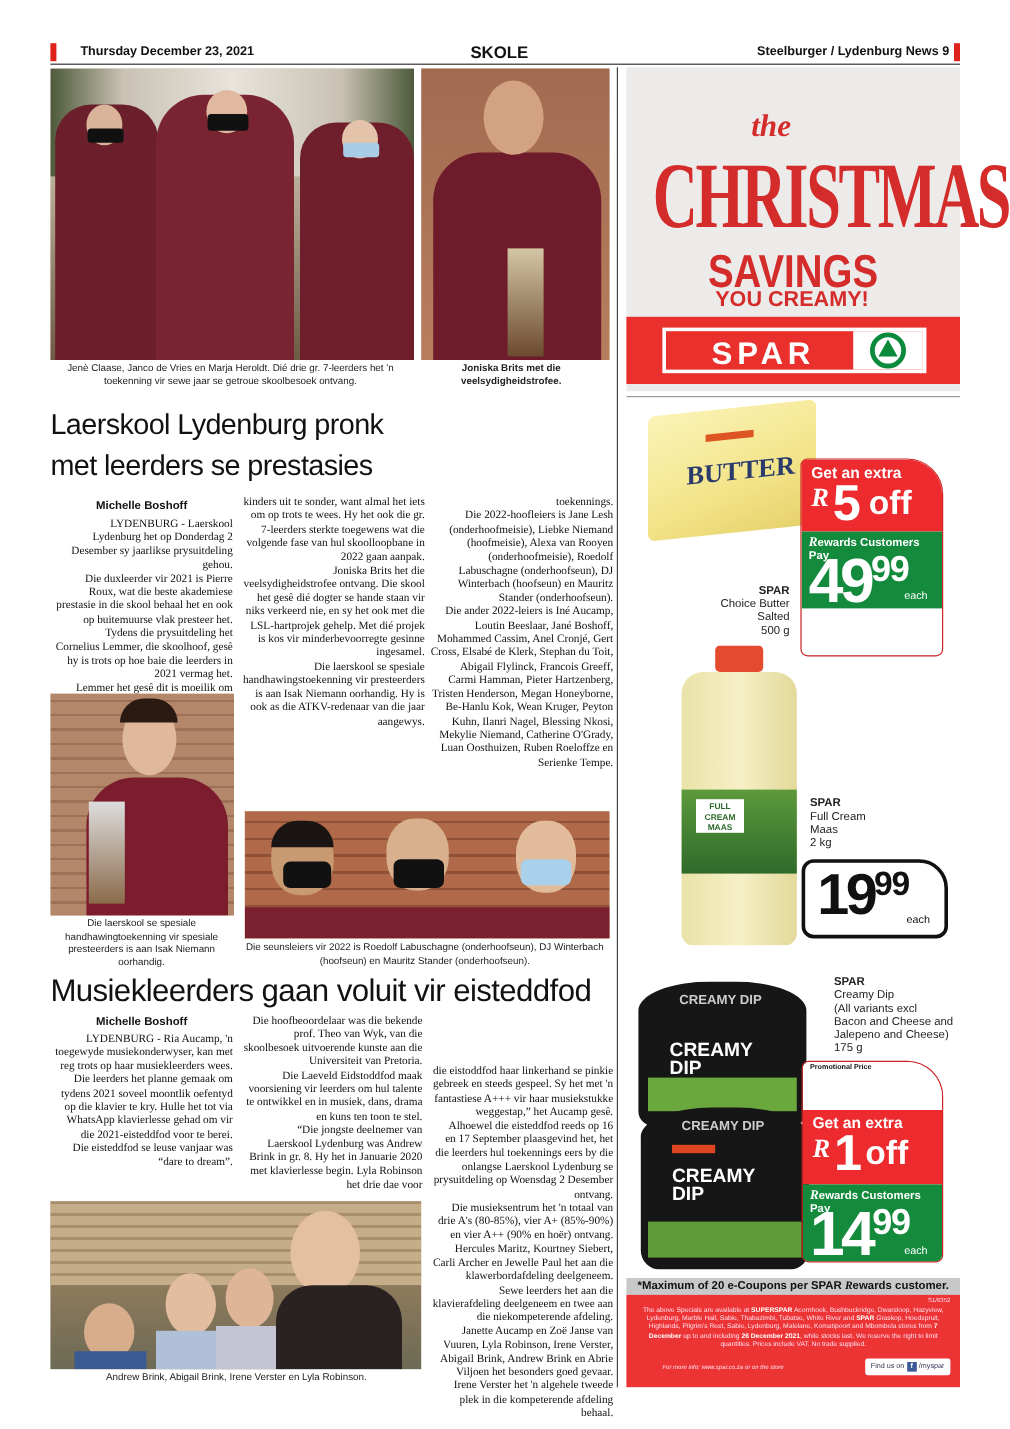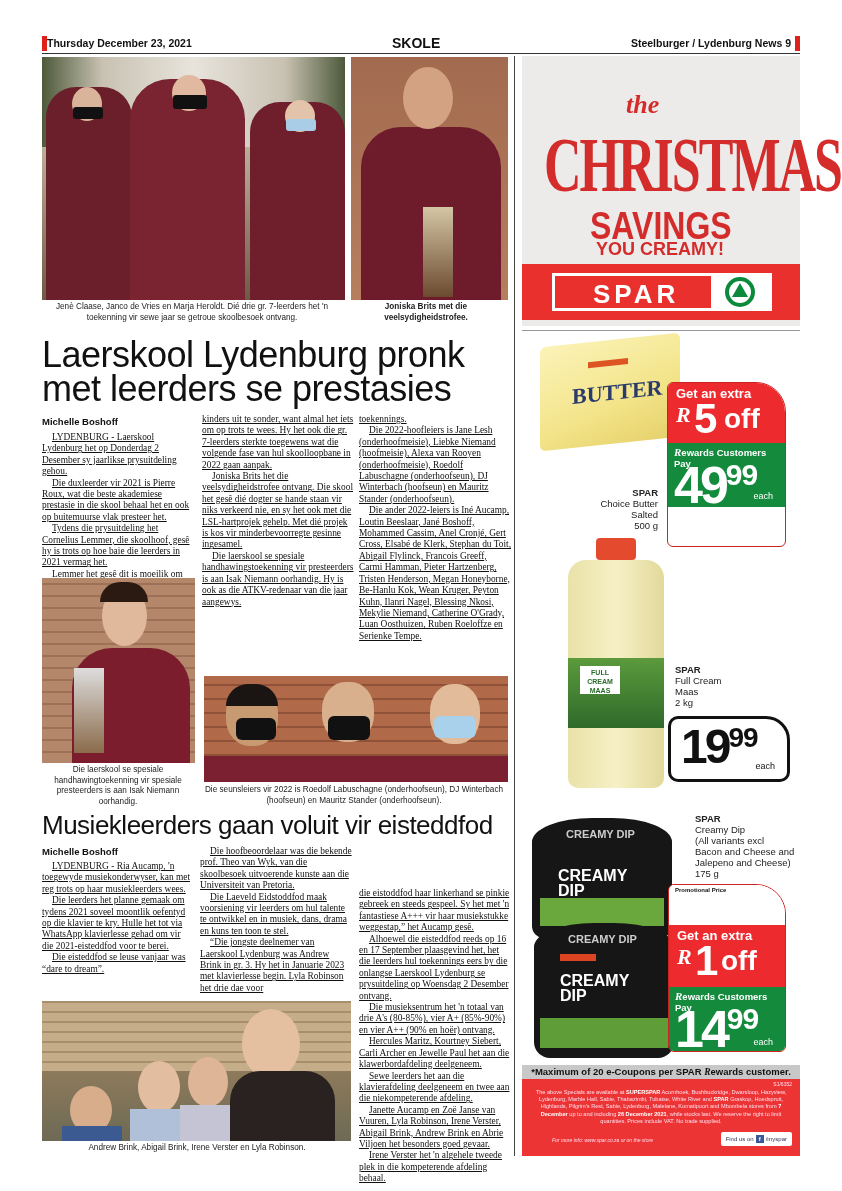--- a/index.html
+++ b/index.html
@@ -1,30 +1,30 @@
 <!DOCTYPE html>
 <html><head>
 <meta charset="utf-8">
 <style>
   * { box-sizing: border-box; margin: 0; padding: 0; }
   body { width: 842px; height: 1191px; background: #fff; position: relative; overflow: hidden; font-family: "Liberation Serif", serif; color: #111; }
   .abs { position: absolute; }
   .hdr { top: 36px; left: 42px; width: 758px; height: 16px; }
   .hdr .bar { position: absolute; top: 0; width: 5px; height: 15px; background: #e0201a; }
-  .hdr .left { position: absolute; left: 5px; top: 1px; font: bold 10.5px "Liberation Sans", sans-serif; text-align: right; }
+  .hdr .left { position: absolute; left: 25px; top: 1px; font: bold 10.5px "Liberation Sans", sans-serif; text-align: right; }
   .hdr .center { position: absolute; left: 350px; top: -1px; font: bold 14px "Liberation Sans", sans-serif; }
   .hdr .right { position: absolute; right: 9px; top: 1px; font: bold 10.5px "Liberation Sans", sans-serif; }
   .hdr-rule { top: 53px; left: 42px; width: 758px; height: 1px; background: #333; }
   .vrule { top: 56px; left: 514px; width: 1px; height: 1100px; background: #444; }
 
   .photo { overflow: hidden; }
   .caption { font: 8.2px/10.5px "Liberation Sans", sans-serif; color: #222; text-align: center; }
   .headline { font-family: "Liberation Sans", sans-serif; color: #111; letter-spacing: -0.5px; }
-  .byline { font: bold 9.5px "Liberation Sans", sans-serif; }
-  .col { font: 9.4px/11.4px "Liberation Serif", serif; text-align: left; text-decoration: underline; }
+  .byline { font: bold 9.5px "Liberation Sans", sans-serif; text-align: center; }
+  .col { font: 9.4px/11.4px "Liberation Serif", serif; text-align: right; }
   .col p { text-indent: 10px; }
 
   
   .xmas { top: 56px; left: 522px; width: 278px; height: 270px; background: #ecebea; }
   .xmas .the { position: absolute; left: 104px; top: 34px; font: italic bold 26px "Liberation Serif", serif; color: #d42b2b; }
   .xmas .christmas { position: absolute; left: 22px; top: 64px; font: bold 52px "Liberation Serif", serif; color: #d42b2b; letter-spacing: -2px; transform: scaleY(1.5); transform-origin: top left; }
   .xmas .savings { position: absolute; left: 68px; top: 148px; font: bold 32px "Liberation Sans", sans-serif; color: #d42b2b; transform: scaleY(1.2); transform-origin: top left; }
   .xmas .deserve { position: absolute; left: 74px; top: 183px; font: bold 18px "Liberation Sans", sans-serif; color: #d42b2b; }
   .spar-band { position: absolute; left: 0; top: 208px; width: 278px; height: 56px; background: #e9302c; }
   .spar-box { position: absolute; left: 30px; top: 9px; width: 220px; height: 38px; border: 3px solid #fff; background: #e9302c; }
@@ -95,21 +95,21 @@
   <div style="position:absolute;left:244px;top:62px;width:30px;height:12px;background:#a9cde6;border-radius:3px;"></div>
 </div>
 <div class="abs photo" style="left:351px; top:57px; width:157px; height:243px; background:linear-gradient(180deg,#a26a4f,#b77e5e);">
   <div style="position:absolute;left:10px;top:70px;width:140px;height:173px;background:#6e1c2b;border-radius:40px 40px 0 0;"></div>
   <div style="position:absolute;left:52px;top:10px;width:50px;height:62px;background:#d3a282;border-radius:50%;"></div>
   <div style="position:absolute;left:72px;top:150px;width:30px;height:90px;background:linear-gradient(180deg,#d4c6a5,#6c4a2f);"></div>
 </div>
 <div class="abs caption" style="left:42px; top:302px; width:300px;">Jenè Claase, Janco de Vries en Marja Heroldt. Dié drie gr. 7-leerders het 'n toekenning vir sewe jaar se getroue skoolbesoek ontvang.</div>
 <div class="abs caption" style="left:351px; top:302px; width:150px;font-weight:bold;">Joniska Brits met die veelsydigheidstrofee.</div>
 
-<div class="abs headline" style="left:42px; top:338px; width:470px; font-size:36px; line-height:34px;">
+<div class="abs headline" style="left:42px; top:338px; width:470px; font-size:24px; line-height:34px;">
   <div>Laerskool Lydenburg pronk</div>
   <div>met leerders se prestasies</div>
 </div>
 
 <div class="abs byline" style="left:42px; top:416px; width:152px;">Michelle Boshoff</div>
 <div class="abs col" style="left:42px; top:432px; width:152px;">
   <p>LYDENBURG - Laerskool Lydenburg het op Donderdag 2 Desember sy jaarlikse prysuitdeling gehou.</p>
   <p>Die duxleerder vir 2021 is Pierre Roux, wat die beste akademiese prestasie in die skool behaal het en ook op buitemuurse vlak presteer het.</p>
   <p>Tydens die prysuitdeling het Cornelius Lemmer, die skoolhoof, gesê hy is trots op hoe baie die leerders in 2021 vermag het.</p>
   <p>Lemmer het gesê dit is moeilik om</p>
@@ -148,21 +148,21 @@
 <div class="abs headline" style="left:42px; top:810px; width:470px; font-size:26px; line-height:30px;">Musiekleerders gaan voluit vir eisteddfod</div>
 <div class="abs byline" style="left:42px; top:846px; width:152px;">Michelle Boshoff</div>
 <div class="abs col" style="left:42px; top:861px; width:152px;">
   <p>LYDENBURG - Ria Aucamp, 'n toegewyde musiekonderwyser, kan met reg trots op haar musiekleerders wees.</p>
   <p>Die leerders het planne gemaak om tydens 2021 soveel moontlik oefentyd op die klavier te kry. Hulle het tot via WhatsApp klavierlesse gehad om vir die 2021-eisteddfod voor te berei.</p>
   <p>Die eisteddfod se leuse vanjaar was “dare to dream”.</p>
 </div>
 <div class="abs col" style="left:200px; top:846px; width:152px;">
   <p>Die hoofbeoordelaar was die bekende prof. Theo van Wyk, van die skoolbesoek uitvoerende kunste aan die Universiteit van Pretoria.</p>
   <p>Die Laeveld Eidstoddfod maak voorsiening vir leerders om hul talente te ontwikkel en in musiek, dans, drama en kuns ten toon te stel.</p>
-  <p>“Die jongste deelnemer van Laerskool Lydenburg was Andrew Brink in gr. 3. Hy het in Januarie 2023 met klavierlesse begin. Lyla Robinson het drie dae voor</p>
+  <p>“Die jongste deelnemer van Laerskool Lydenburg was Andrew Brink in gr. 8. Hy het in Januarie 2020 met klavierlesse begin. Lyla Robinson het drie dae voor</p>
 </div>
 <div class="abs col" style="left:359px; top:888px; width:152px;">
   <p style="text-indent:0">die eistoddfod haar linkerhand se pinkie gebreek en steeds gespeel. Sy het met 'n fantastiese A+++ vir haar musiekstukke weggestap,” het Aucamp gesê.</p>
   <p>Alhoewel die eisteddfod reeds op 16 en 17 September plaasgevind het, het die leerders hul toekennings eers by die onlangse Laerskool Lydenburg se prysuitdeling op Woensdag 2 Desember ontvang.</p>
   <p>Die musieksentrum het 'n totaal van drie A's (80-85%), vier A+ (85%-90%) en vier A++ (90% en hoër) ontvang.</p>
   <p>Hercules Maritz, Kourtney Siebert, Carli Archer en Jewelle Paul het aan die klawerbordafdeling deelgeneem.</p>
   <p>Sewe leerders het aan die klavierafdeling deelgeneem en twee aan die niekompeterende afdeling.</p>
   <p>Janette Aucamp en Zoë Janse van Vuuren, Lyla Robinson, Irene Verster, Abigail Brink, Andrew Brink en Abrie Viljoen het besonders goed gevaar.</p>
   <p>Irene Verster het 'n algehele tweede plek in die kompeterende afdeling behaal.</p>
 </div>

